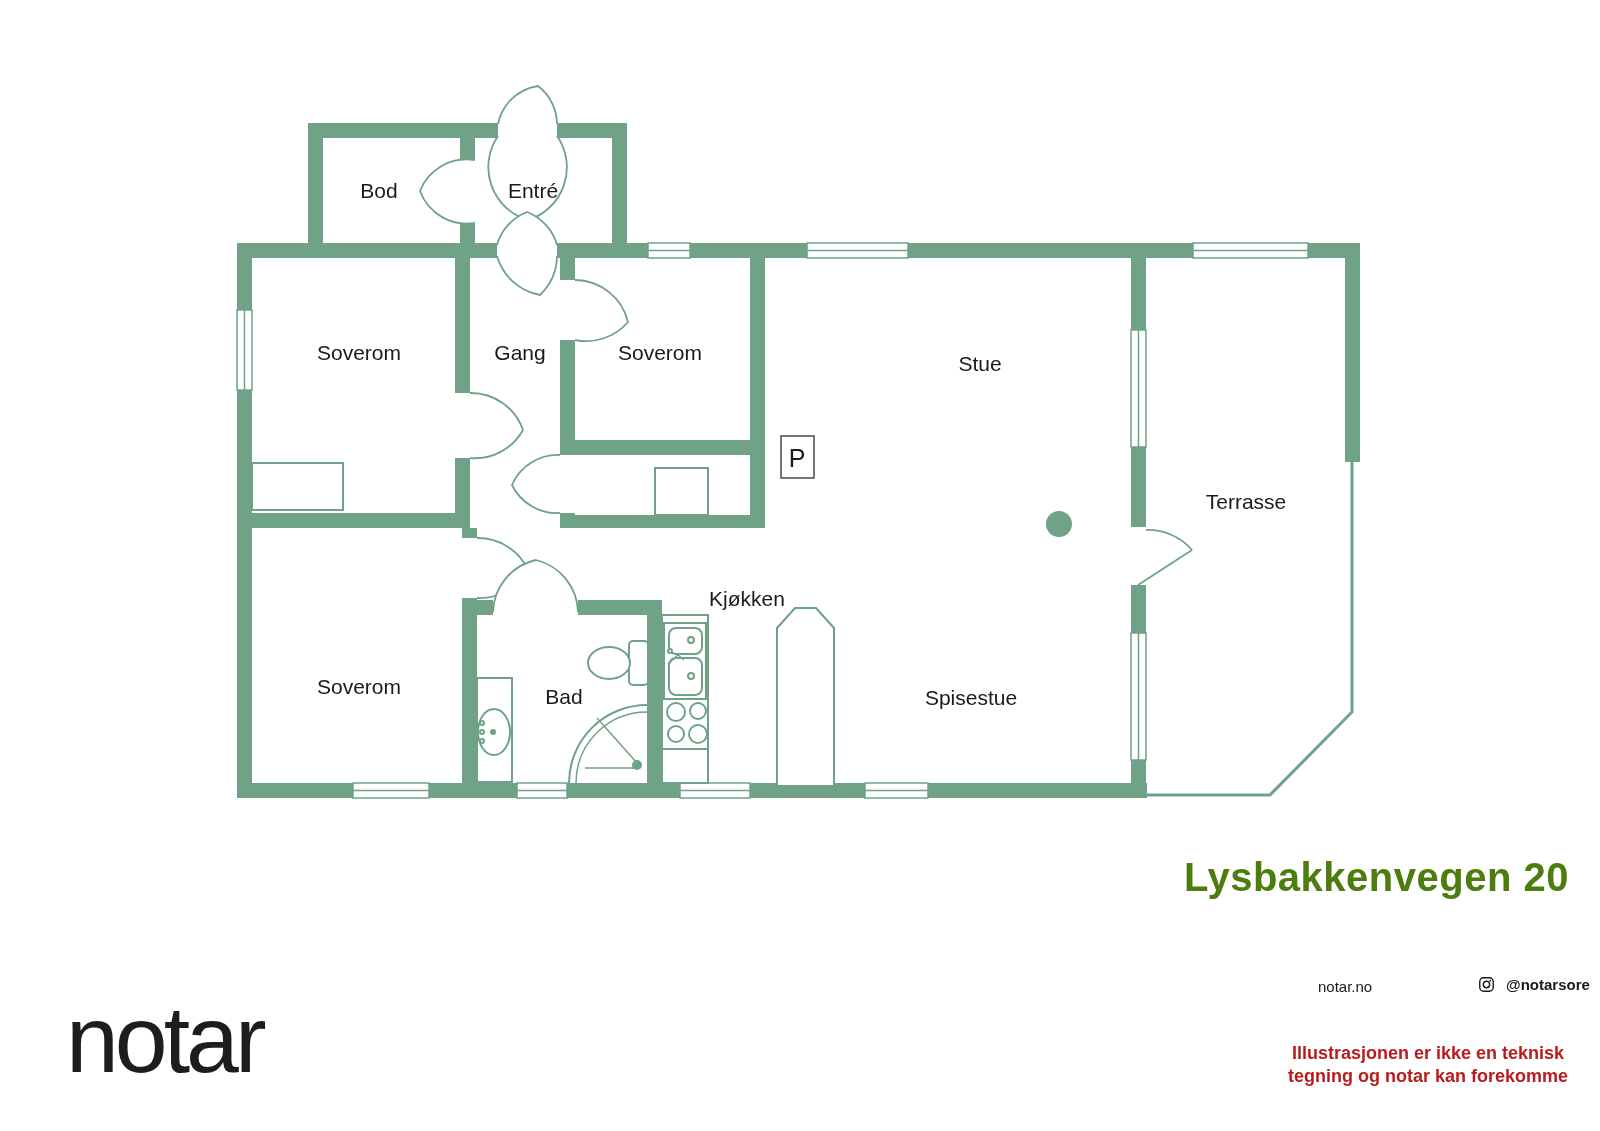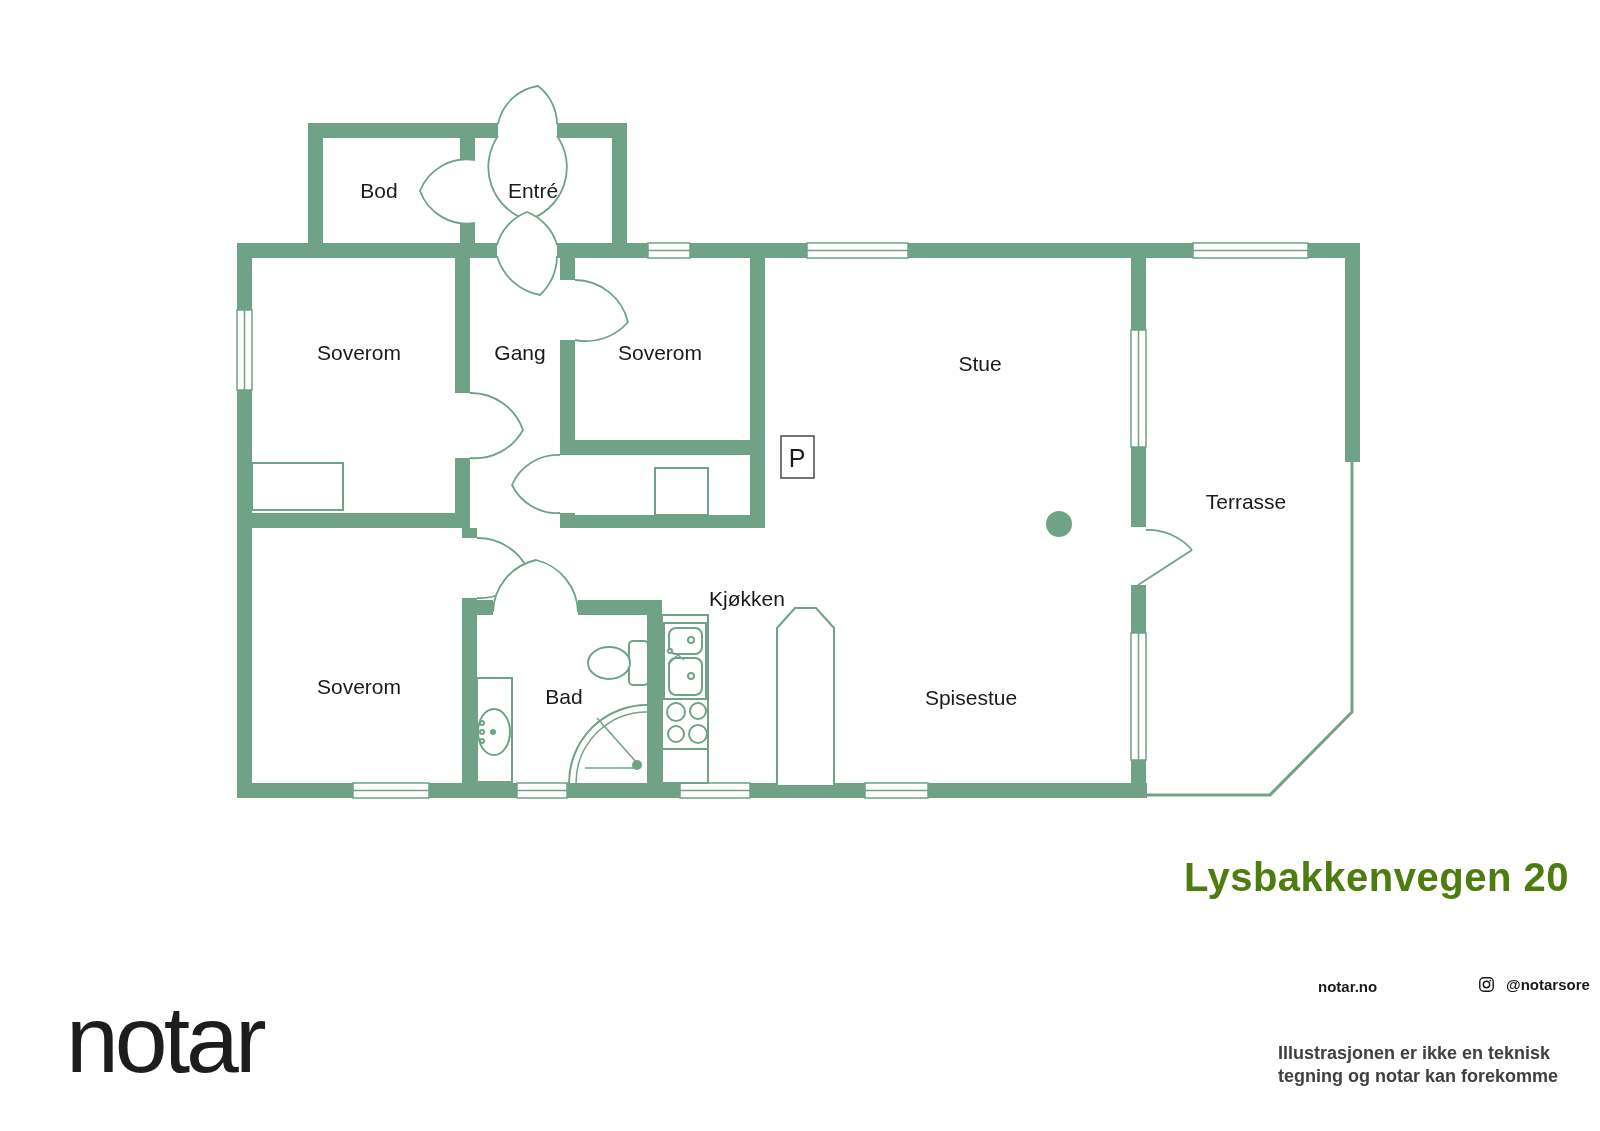--- a/index.html
+++ b/index.html
@@ -5,23 +5,23 @@
   html,body{margin:0;padding:0;background:#ffffff;}
   body{width:1600px;height:1131px;position:relative;font-family:"Liberation Sans",sans-serif;overflow:hidden;}
   svg text{font-family:"Liberation Sans",sans-serif;}
   .room-label{font-size:21px;fill:#1a1a1a;}
   .p-label{font-size:25px;fill:#1a1a1a;}
   .wall{fill:#6fa287;}
   .thin{stroke:#6fa287;fill:#ffffff;}
   .thinline{stroke:#6fa287;fill:none;}
   .fixture{stroke:#6fa287;fill:#ffffff;stroke-width:2;}
   .footer-address{position:absolute;right:31px;top:855px;font-size:40px;font-weight:600;color:#4d7c0f;letter-spacing:0.5px;}
-  .footer-web{position:absolute;left:1318px;top:978px;font-size:15px;font-weight:700;color:#1a1a1a;}
+  .footer-web{position:absolute;left:1318px;top:978px;font-size:15px;font-weight:400;color:#1a1a1a;}
   .footer-insta{position:absolute;left:1478px;top:976px;font-size:15px;font-weight:700;color:#1a1a1a;display:flex;align-items:center;gap:11px;}
-  .footer-disclaimer{position:absolute;right:22px;top:1042px;width:300px;text-align:left;font-size:18px;font-weight:700;color:#404040;line-height:1.25;}
+  .footer-disclaimer{position:absolute;right:22px;top:1042px;width:300px;text-align:center;font-size:18px;font-weight:700;color:#b91c1c;line-height:1.25;}
   .brand-logo{position:absolute;left:33px;top:985px;font-size:95px;font-weight:400;color:#1d1d1d;letter-spacing:-4px;margin-left:33px;}
 </style>
 </head>
 <body>
 
 
 
 <svg width="1600" height="1131" viewBox="0 0 1600 1131" xmlns="http://www.w3.org/2000/svg">
 
   <g>

